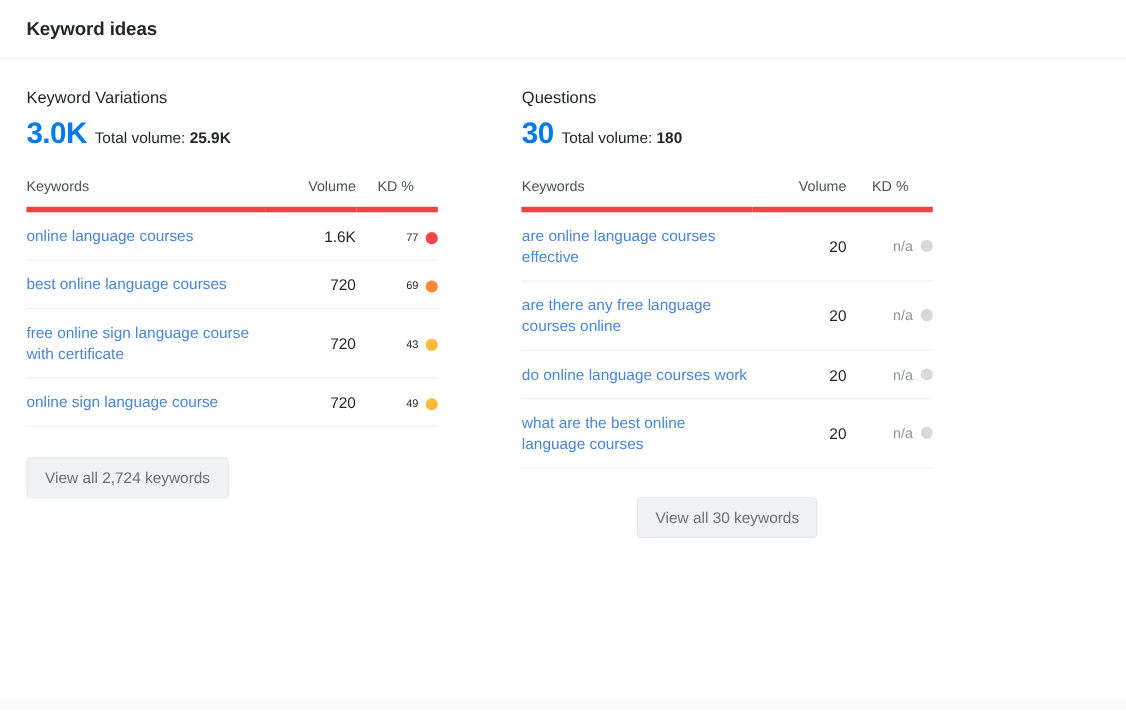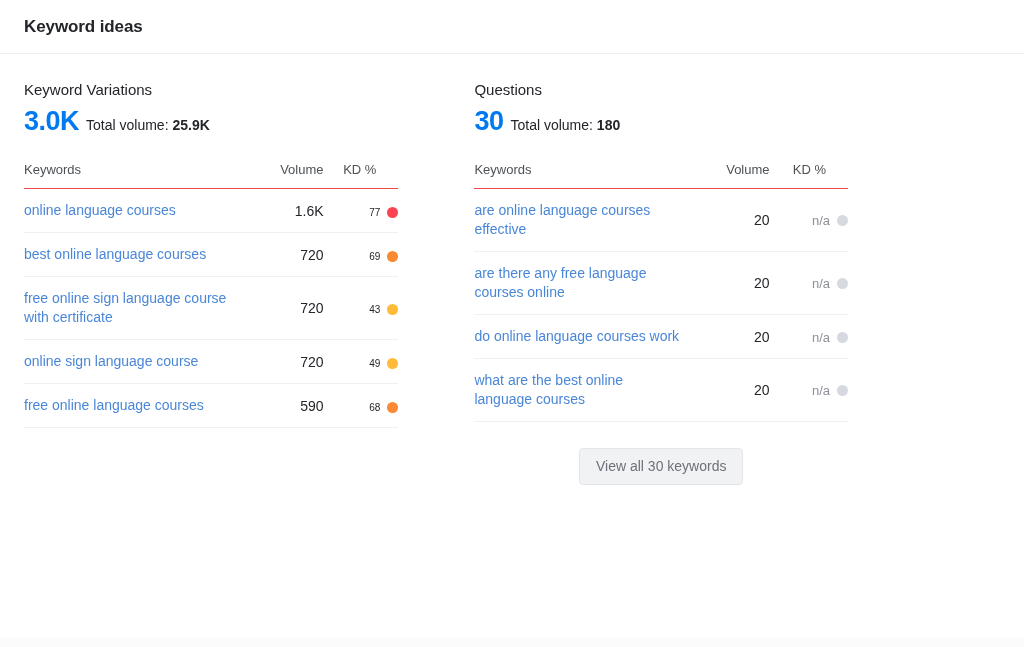--- a/index.html
+++ b/index.html
@@ -38,21 +38,21 @@
   .stat-big { font-size: 27px; font-weight: bold; color: #007bef; letter-spacing: -0.5px; line-height: 30px; }
   .stat-sub { font-size: 14px; color: #23252a; }
   .stat-sub b { font-weight: bold; }
 
   
   table.kw { width: 100%; border-collapse: collapse; table-layout: fixed; }
   table.kw thead th {
     font-size: 13px; font-weight: normal; color: #4e5256;
     padding: 0 0 11px 0; text-align: left; vertical-align: bottom;
   }
-  table.kw thead tr { border-bottom: 1px solid #ef4444; margin-top: 13px; }
+  table.kw thead tr { border-bottom: 5px solid #ef4444; margin-top: 13px; }
   table.kw tbody tr { border-bottom: 1px solid #eef0f3; }
   table.kw td { padding: 12px 0; vertical-align: middle; }
 
   .th-kw  { }
   .th-vol { text-align: right !important; }
   .th-kd  { text-align: right !important; padding-right: 22px !important; }
 
   .cell-kw a {
     font-size: 14px; color: #4a86d8; text-decoration: none; line-height: 19px;
     display: inline-block;
@@ -152,31 +152,26 @@
                 </span></td>
             </tr>
             <tr>
               <td class="cell-kw"><a href="#">online sign language course</a></td>
               <td class="cell-vol">720</td>
               <td class="cell-kd"><span class="kd-wrap">
                   <span class="kd-val">49</span>
                   <span class="dot" style="background: rgb(255, 187, 56);"></span>
                 </span></td>
             </tr>
-            <tr>
-              <td class="cell-kw"><a href="#">free online language courses</a></td>
-              <td class="cell-vol">590</td>
-              <td class="cell-kd"><span class="kd-wrap">
-                  <span class="kd-val">68</span>
-                  <span class="dot" style="background: rgb(251, 136, 50);"></span>
-                </span></td>
-            </tr>
           </tbody>
       </table>
 
+      <div class="btn-row-left">
+        <button class="btn-viewall">View all 2,724 keywords</button>
+      </div>
     </div>
 
     <div class="col col-right">
       <div class="block-title">Questions</div>
       <div class="stat-line">
         <span class="stat-big">30</span>
         <span class="stat-sub"><span>Total volume:</span> <b>180</b></span>
       </div>
 
       <table class="kw t-right">

